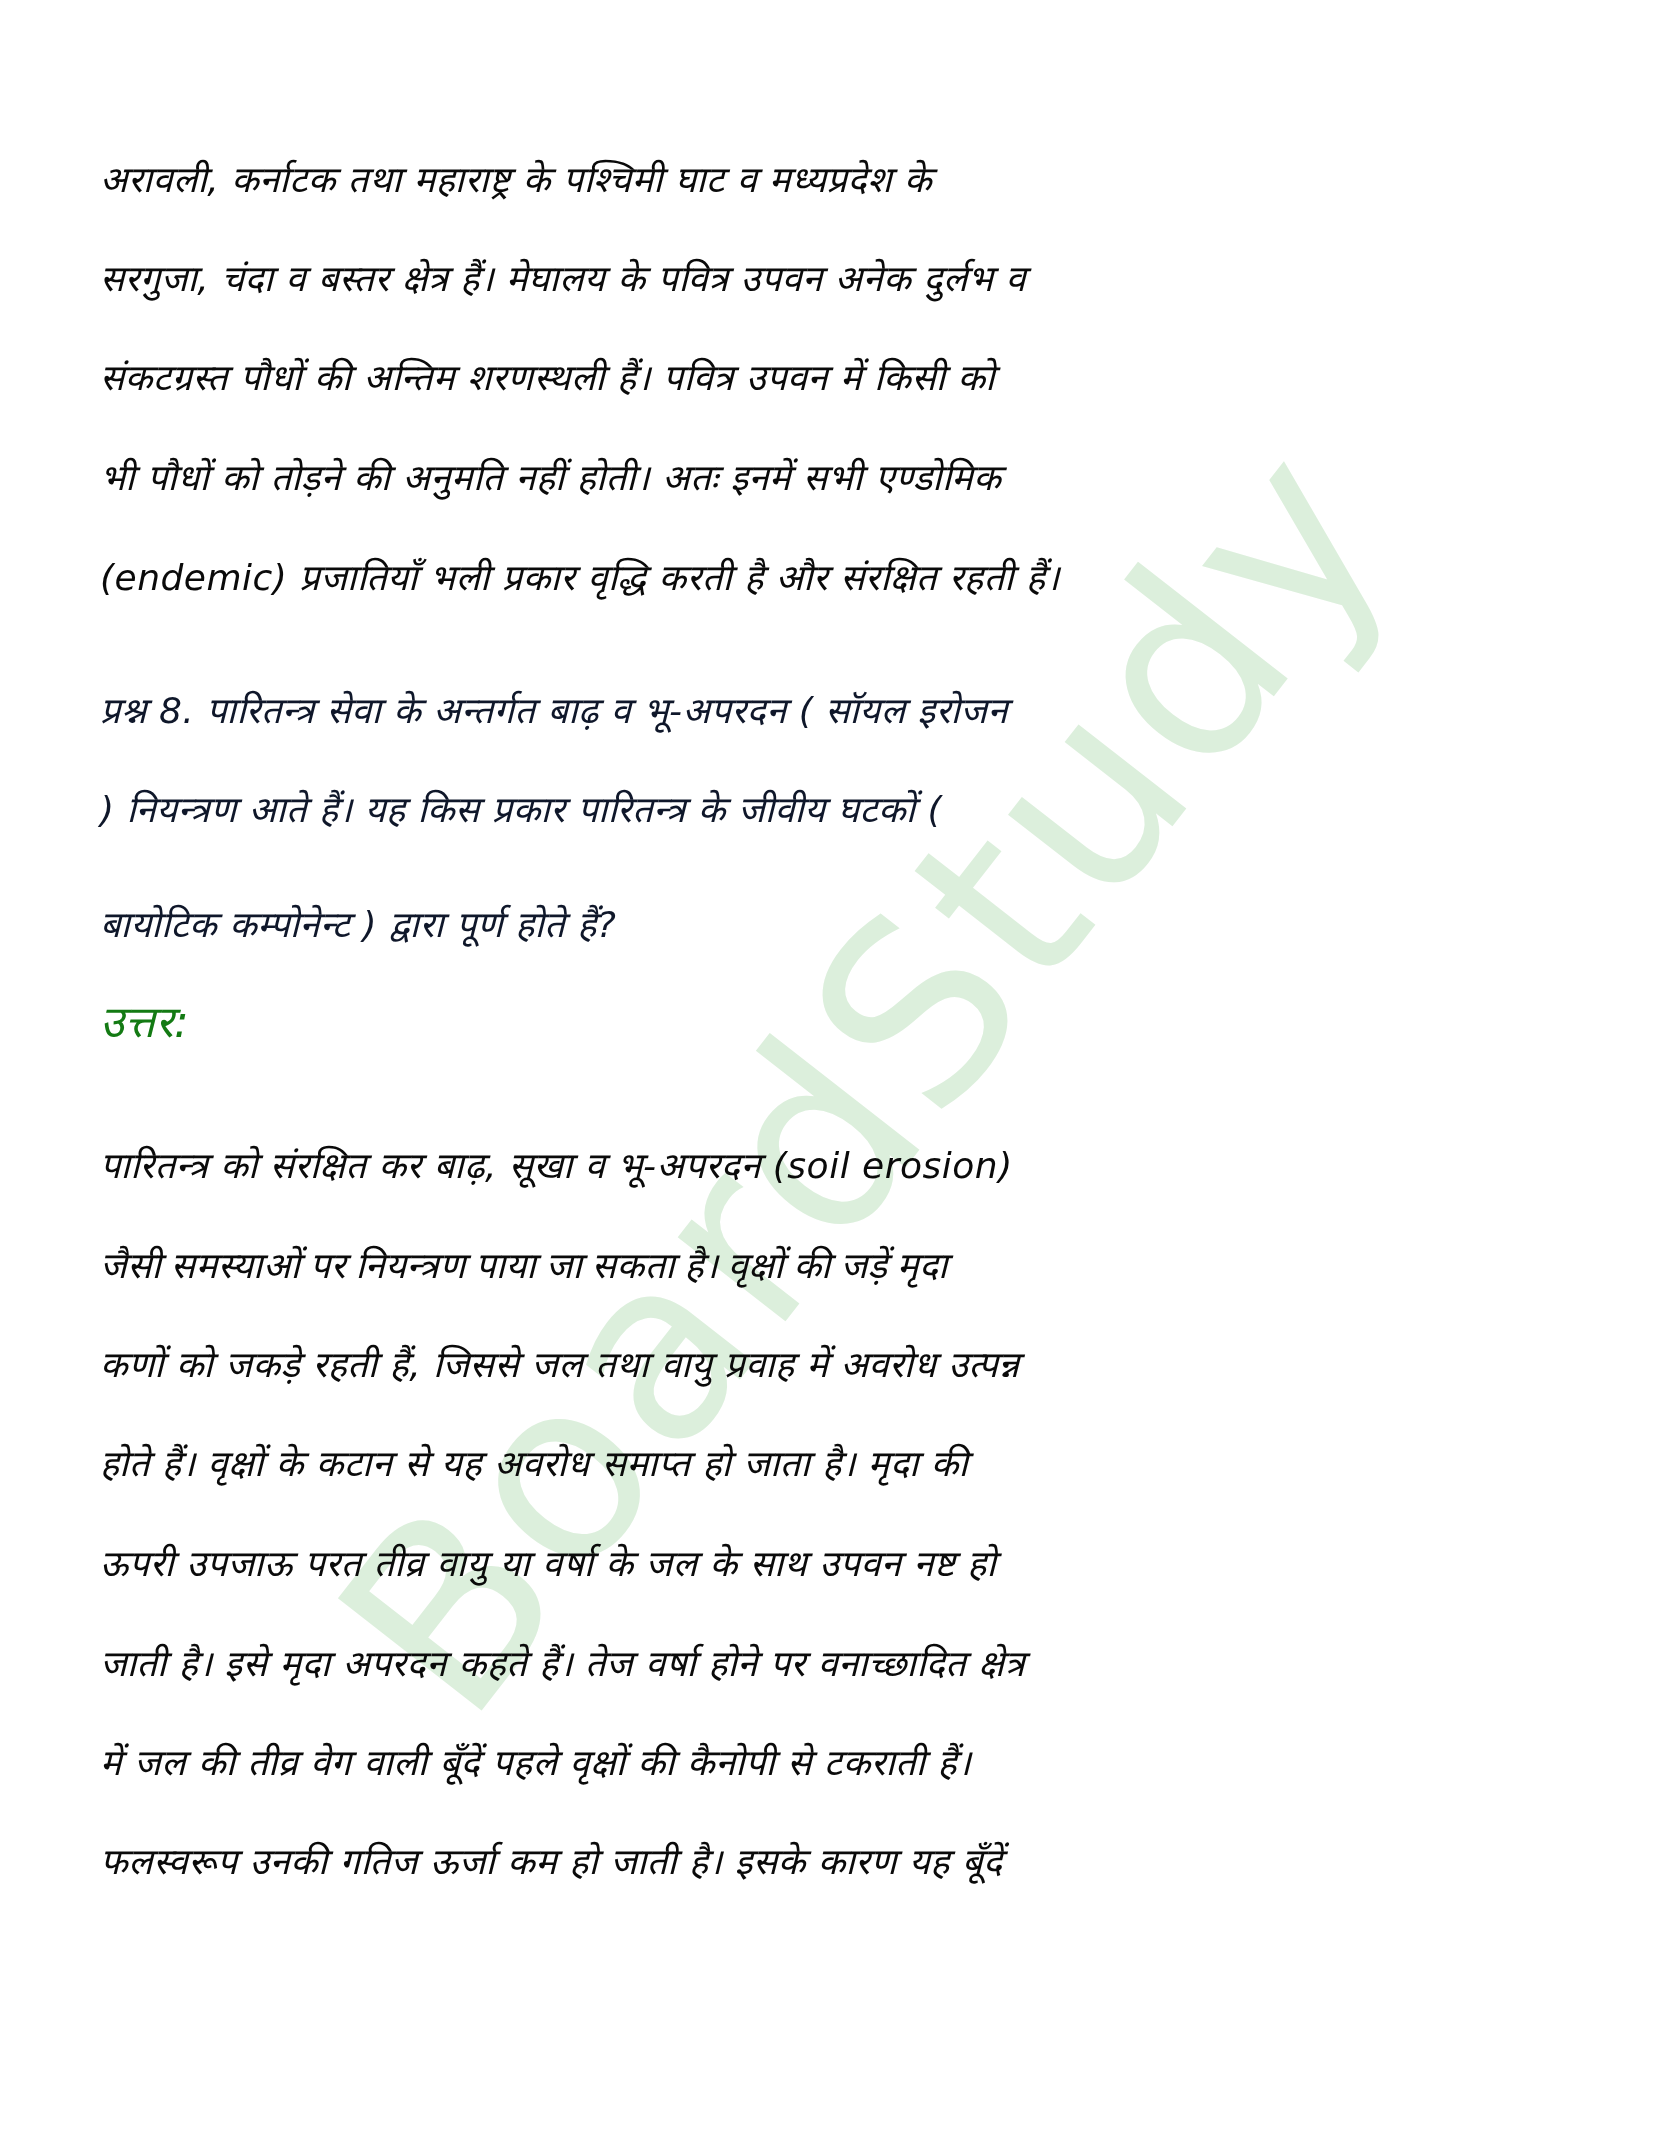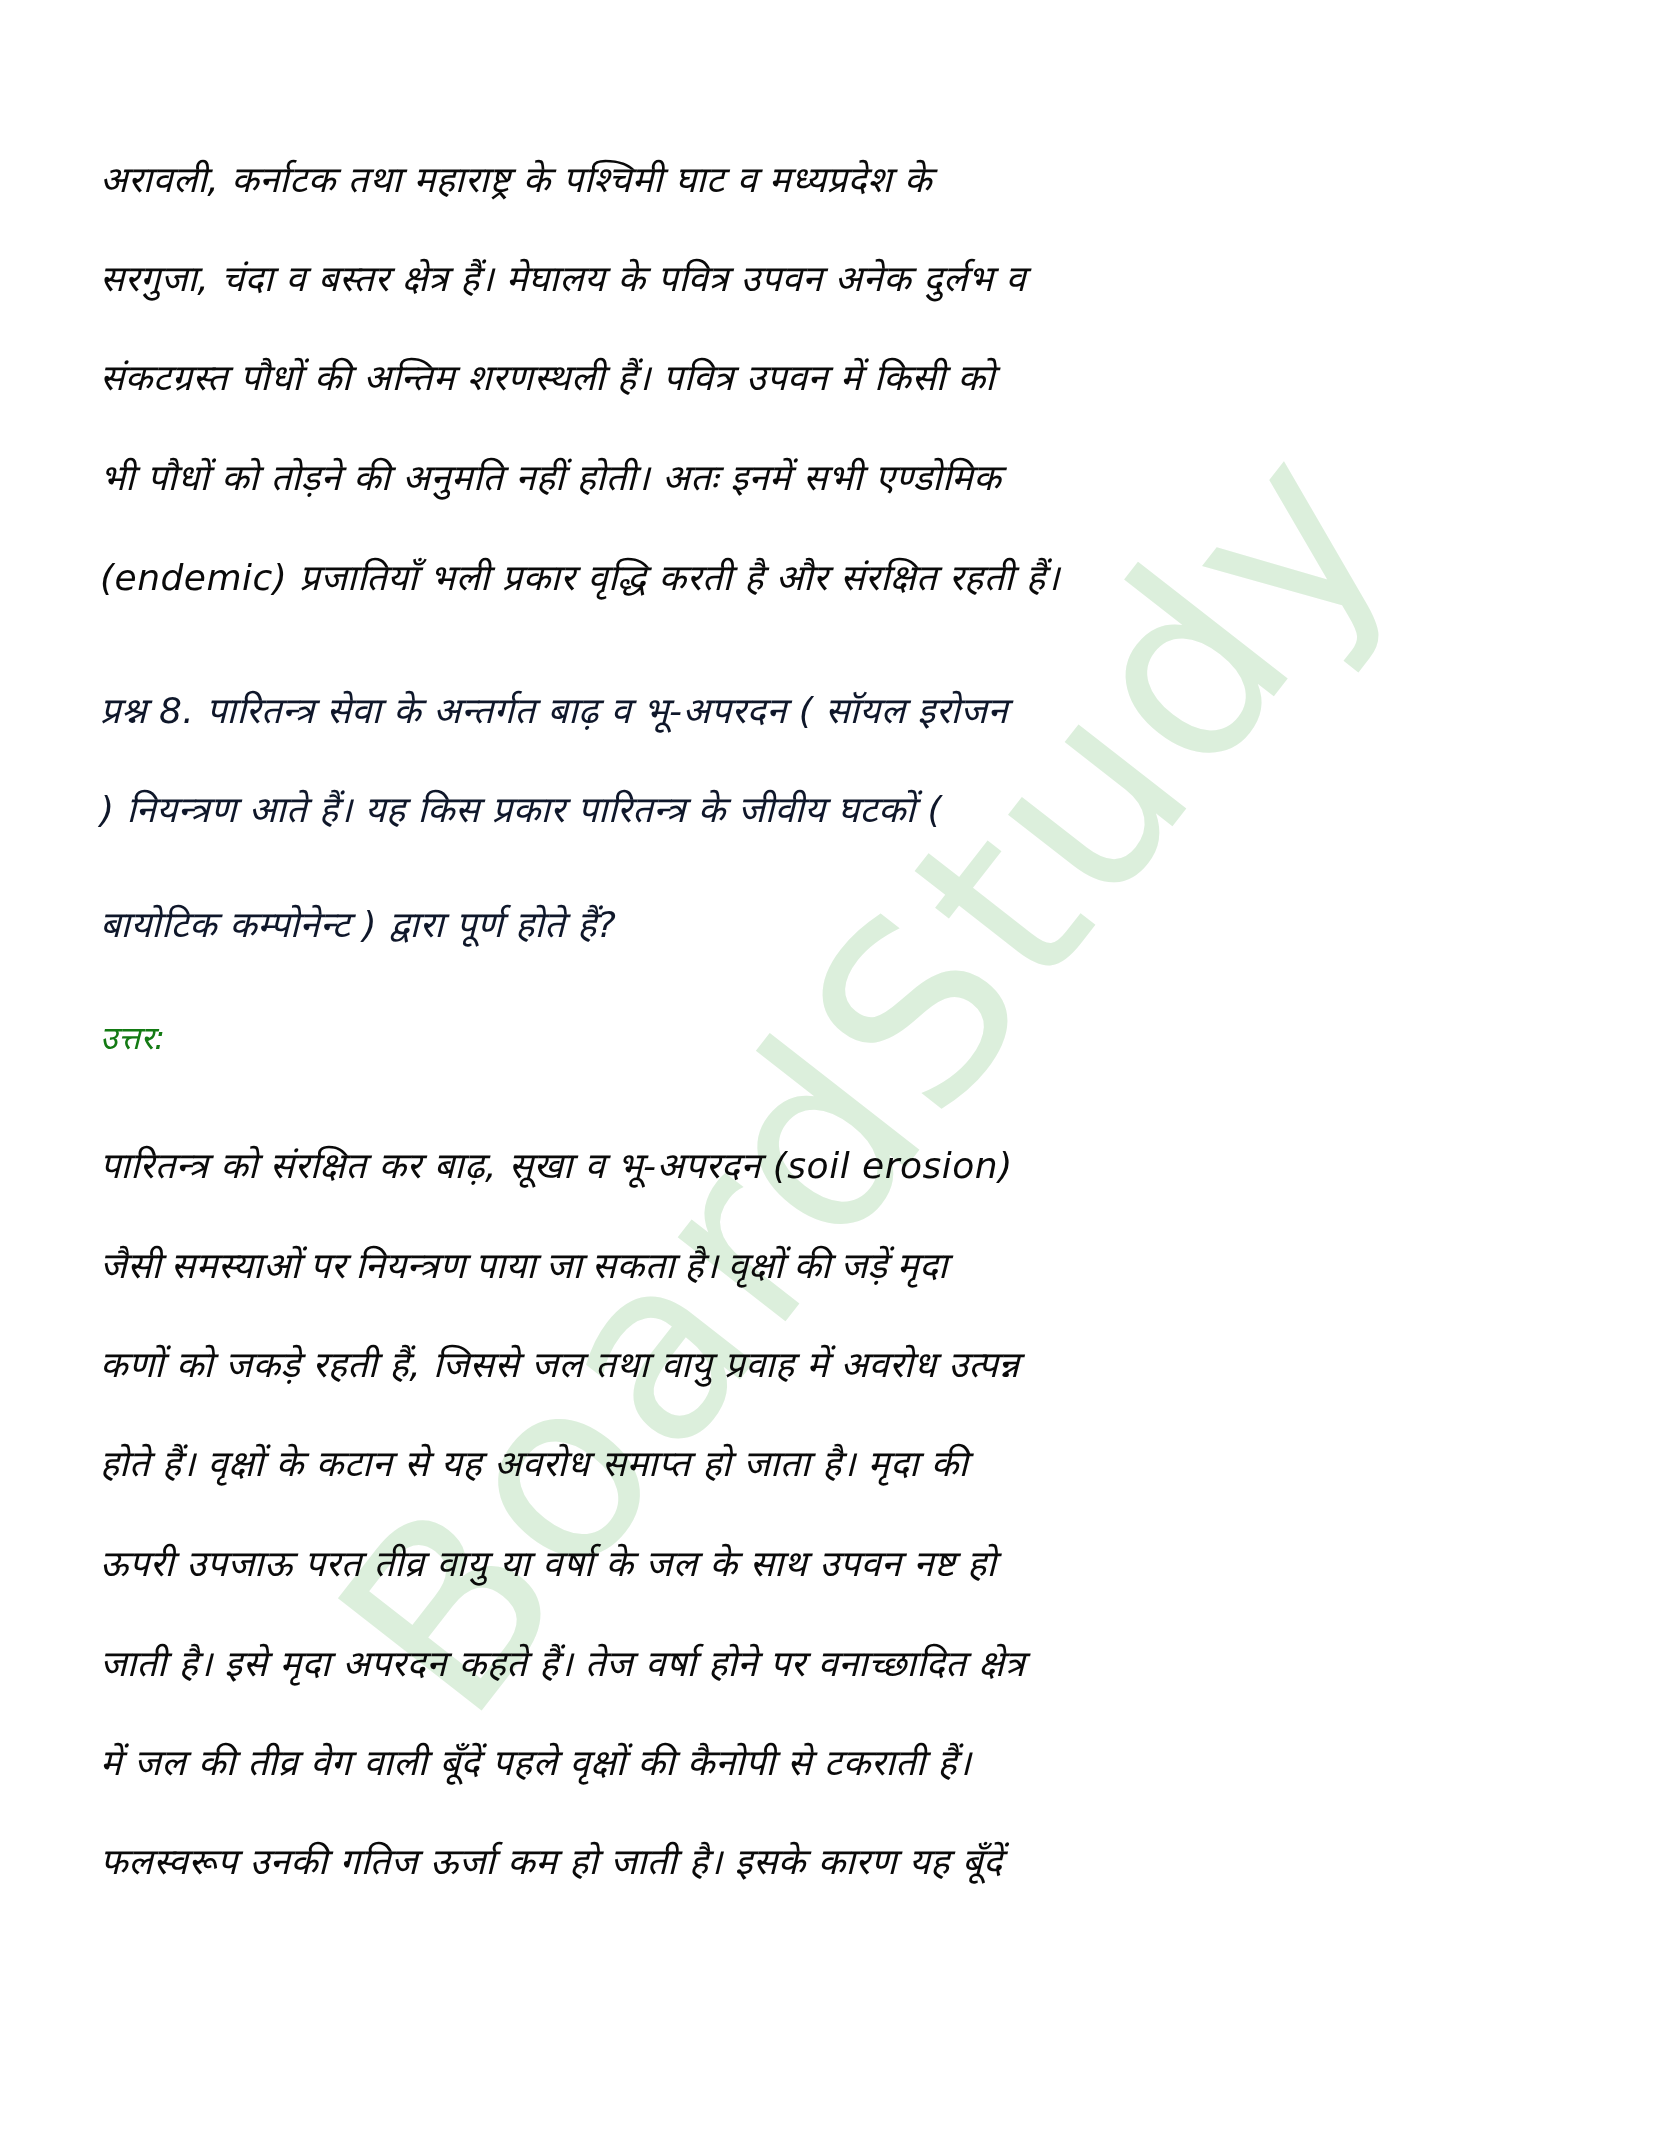--- a/index.html
+++ b/index.html
@@ -47,21 +47,21 @@
     position: absolute;
     left: 0;
     font-size: 36px;
     font-style: italic;
     white-space: nowrap;
     line-height: 60px;
     letter-spacing: 0.5px;
   }
   .black { color: #0a0a0a; }
   .red { color: #0f172a; }
-  .green { color: #137a13; font-size: 32px; margin-top: 16px; }
+  .green { color: #137a13; font-size: 44px; }
 </style>
 </head>
 <body>
 
 <div class="page">
 
   <div class="watermark">BoardStudy</div>
 
   <div class="content">
 

